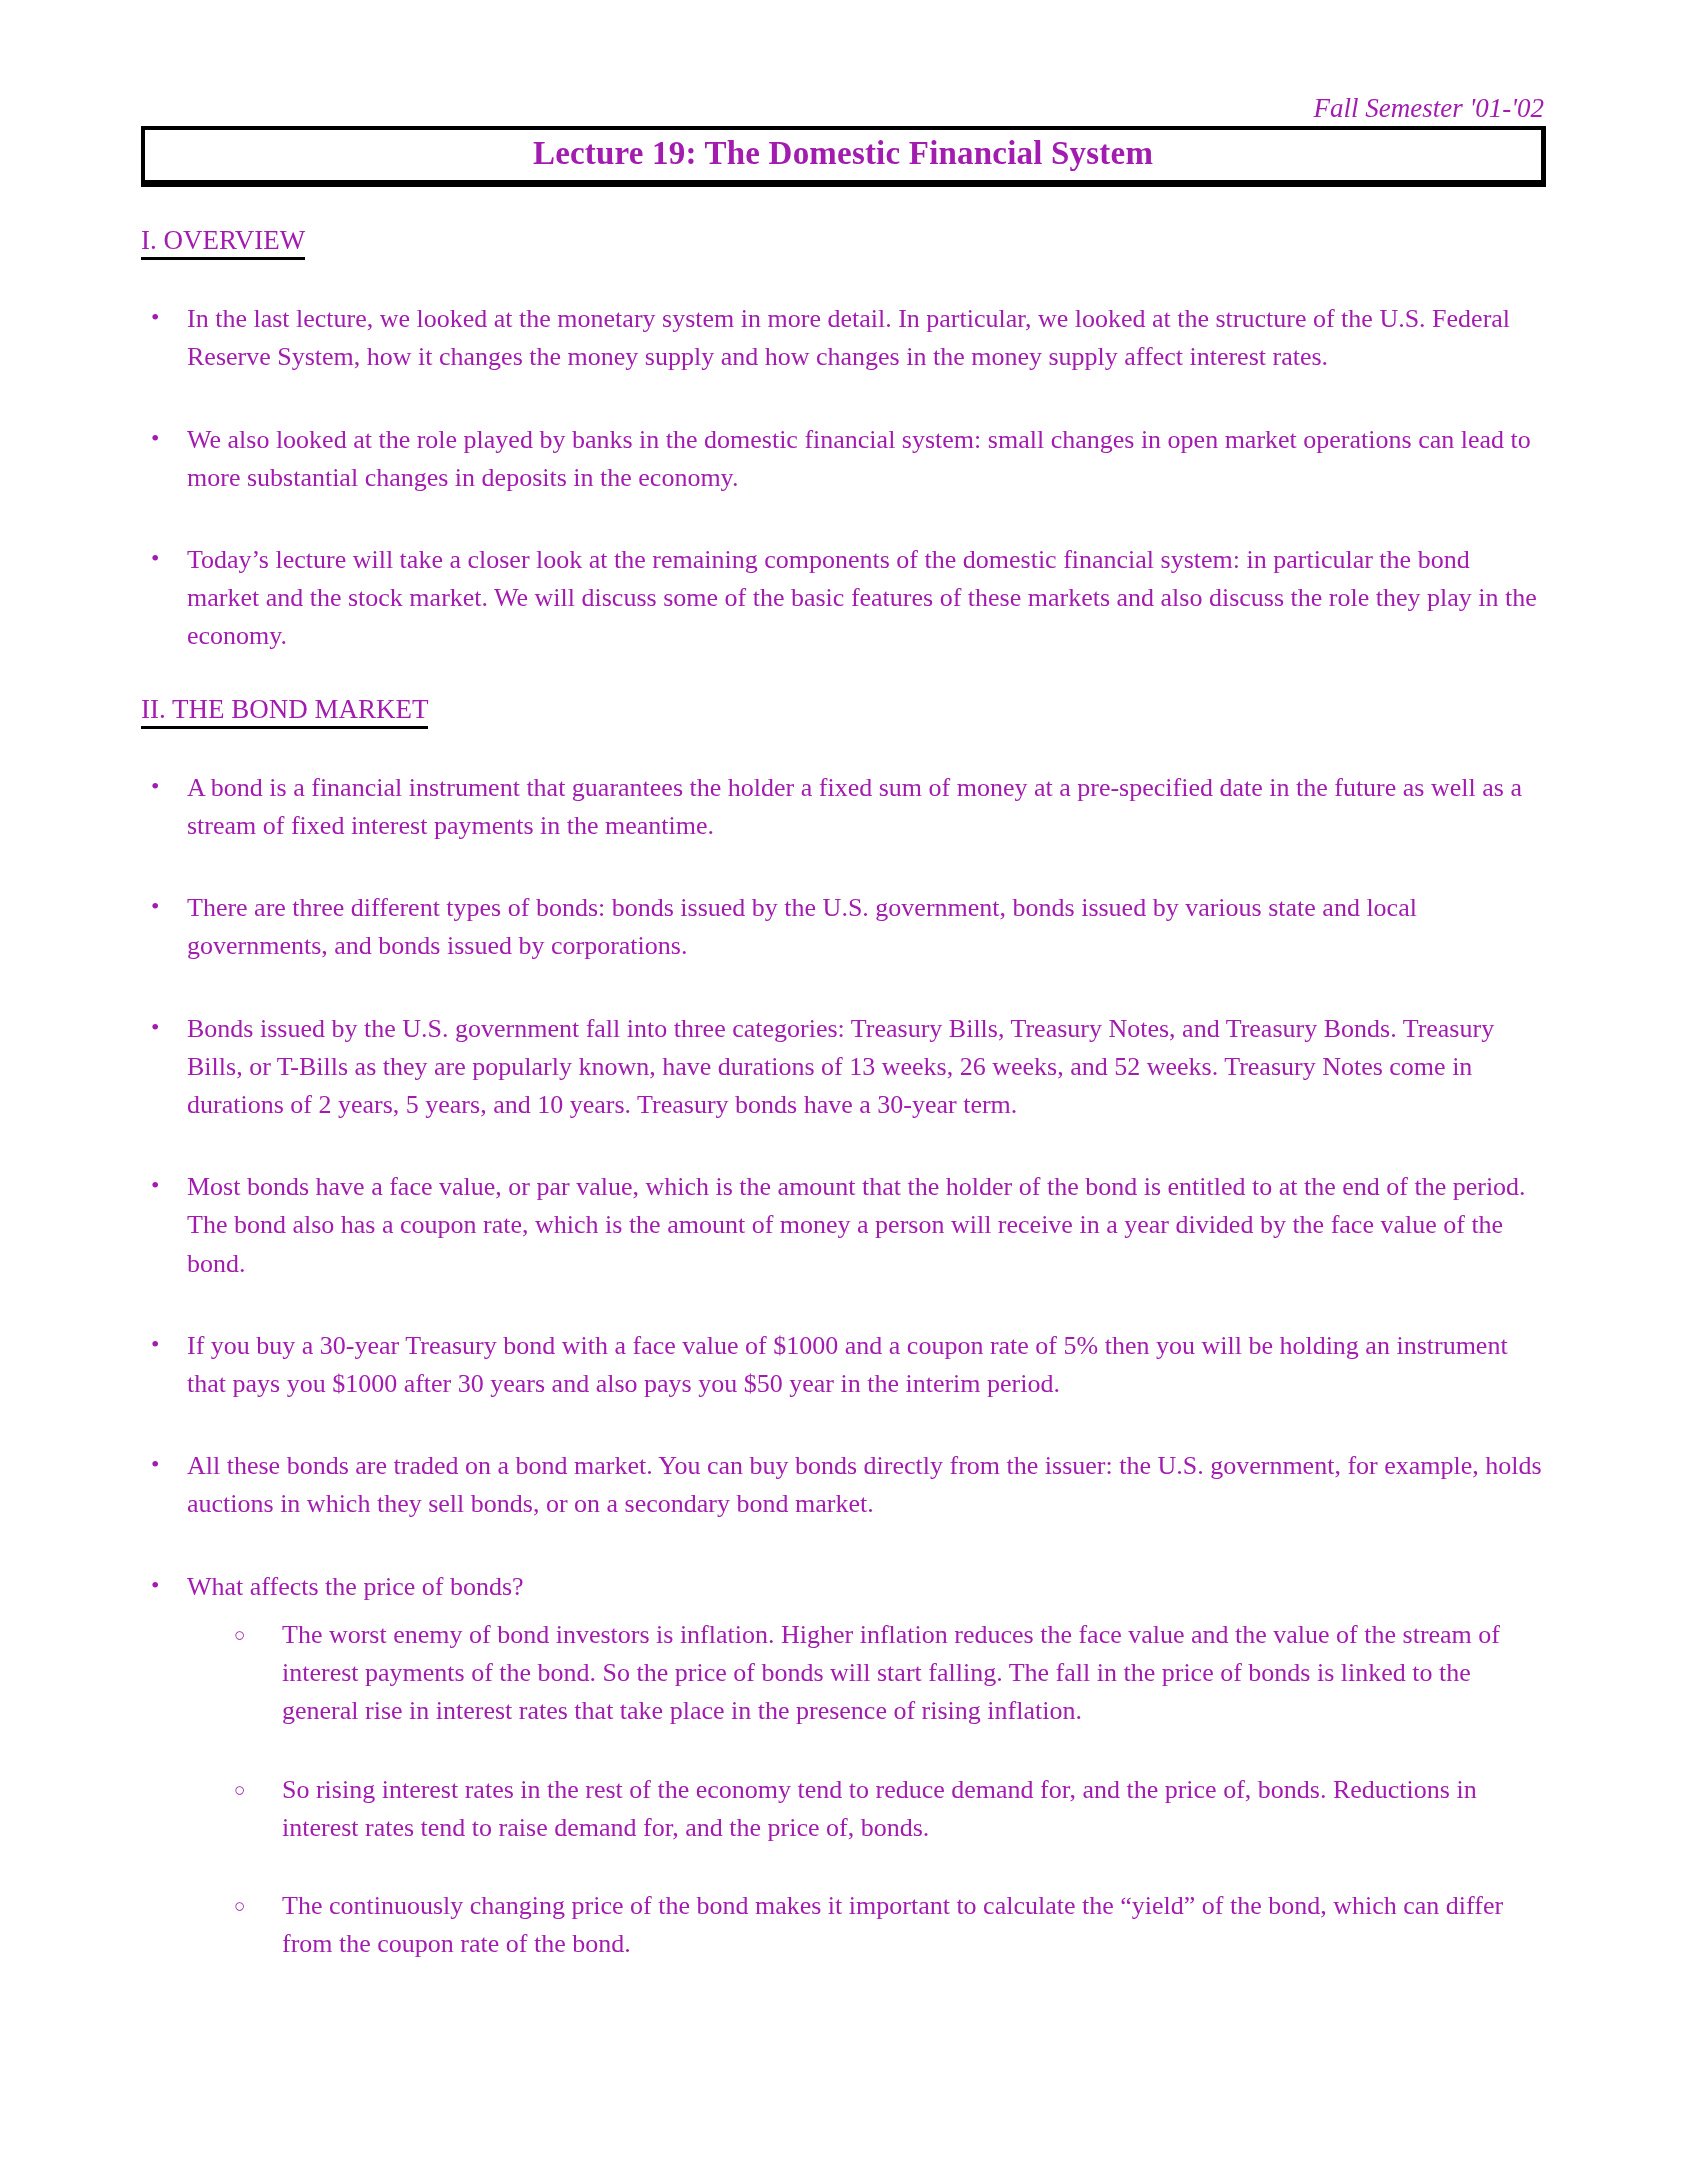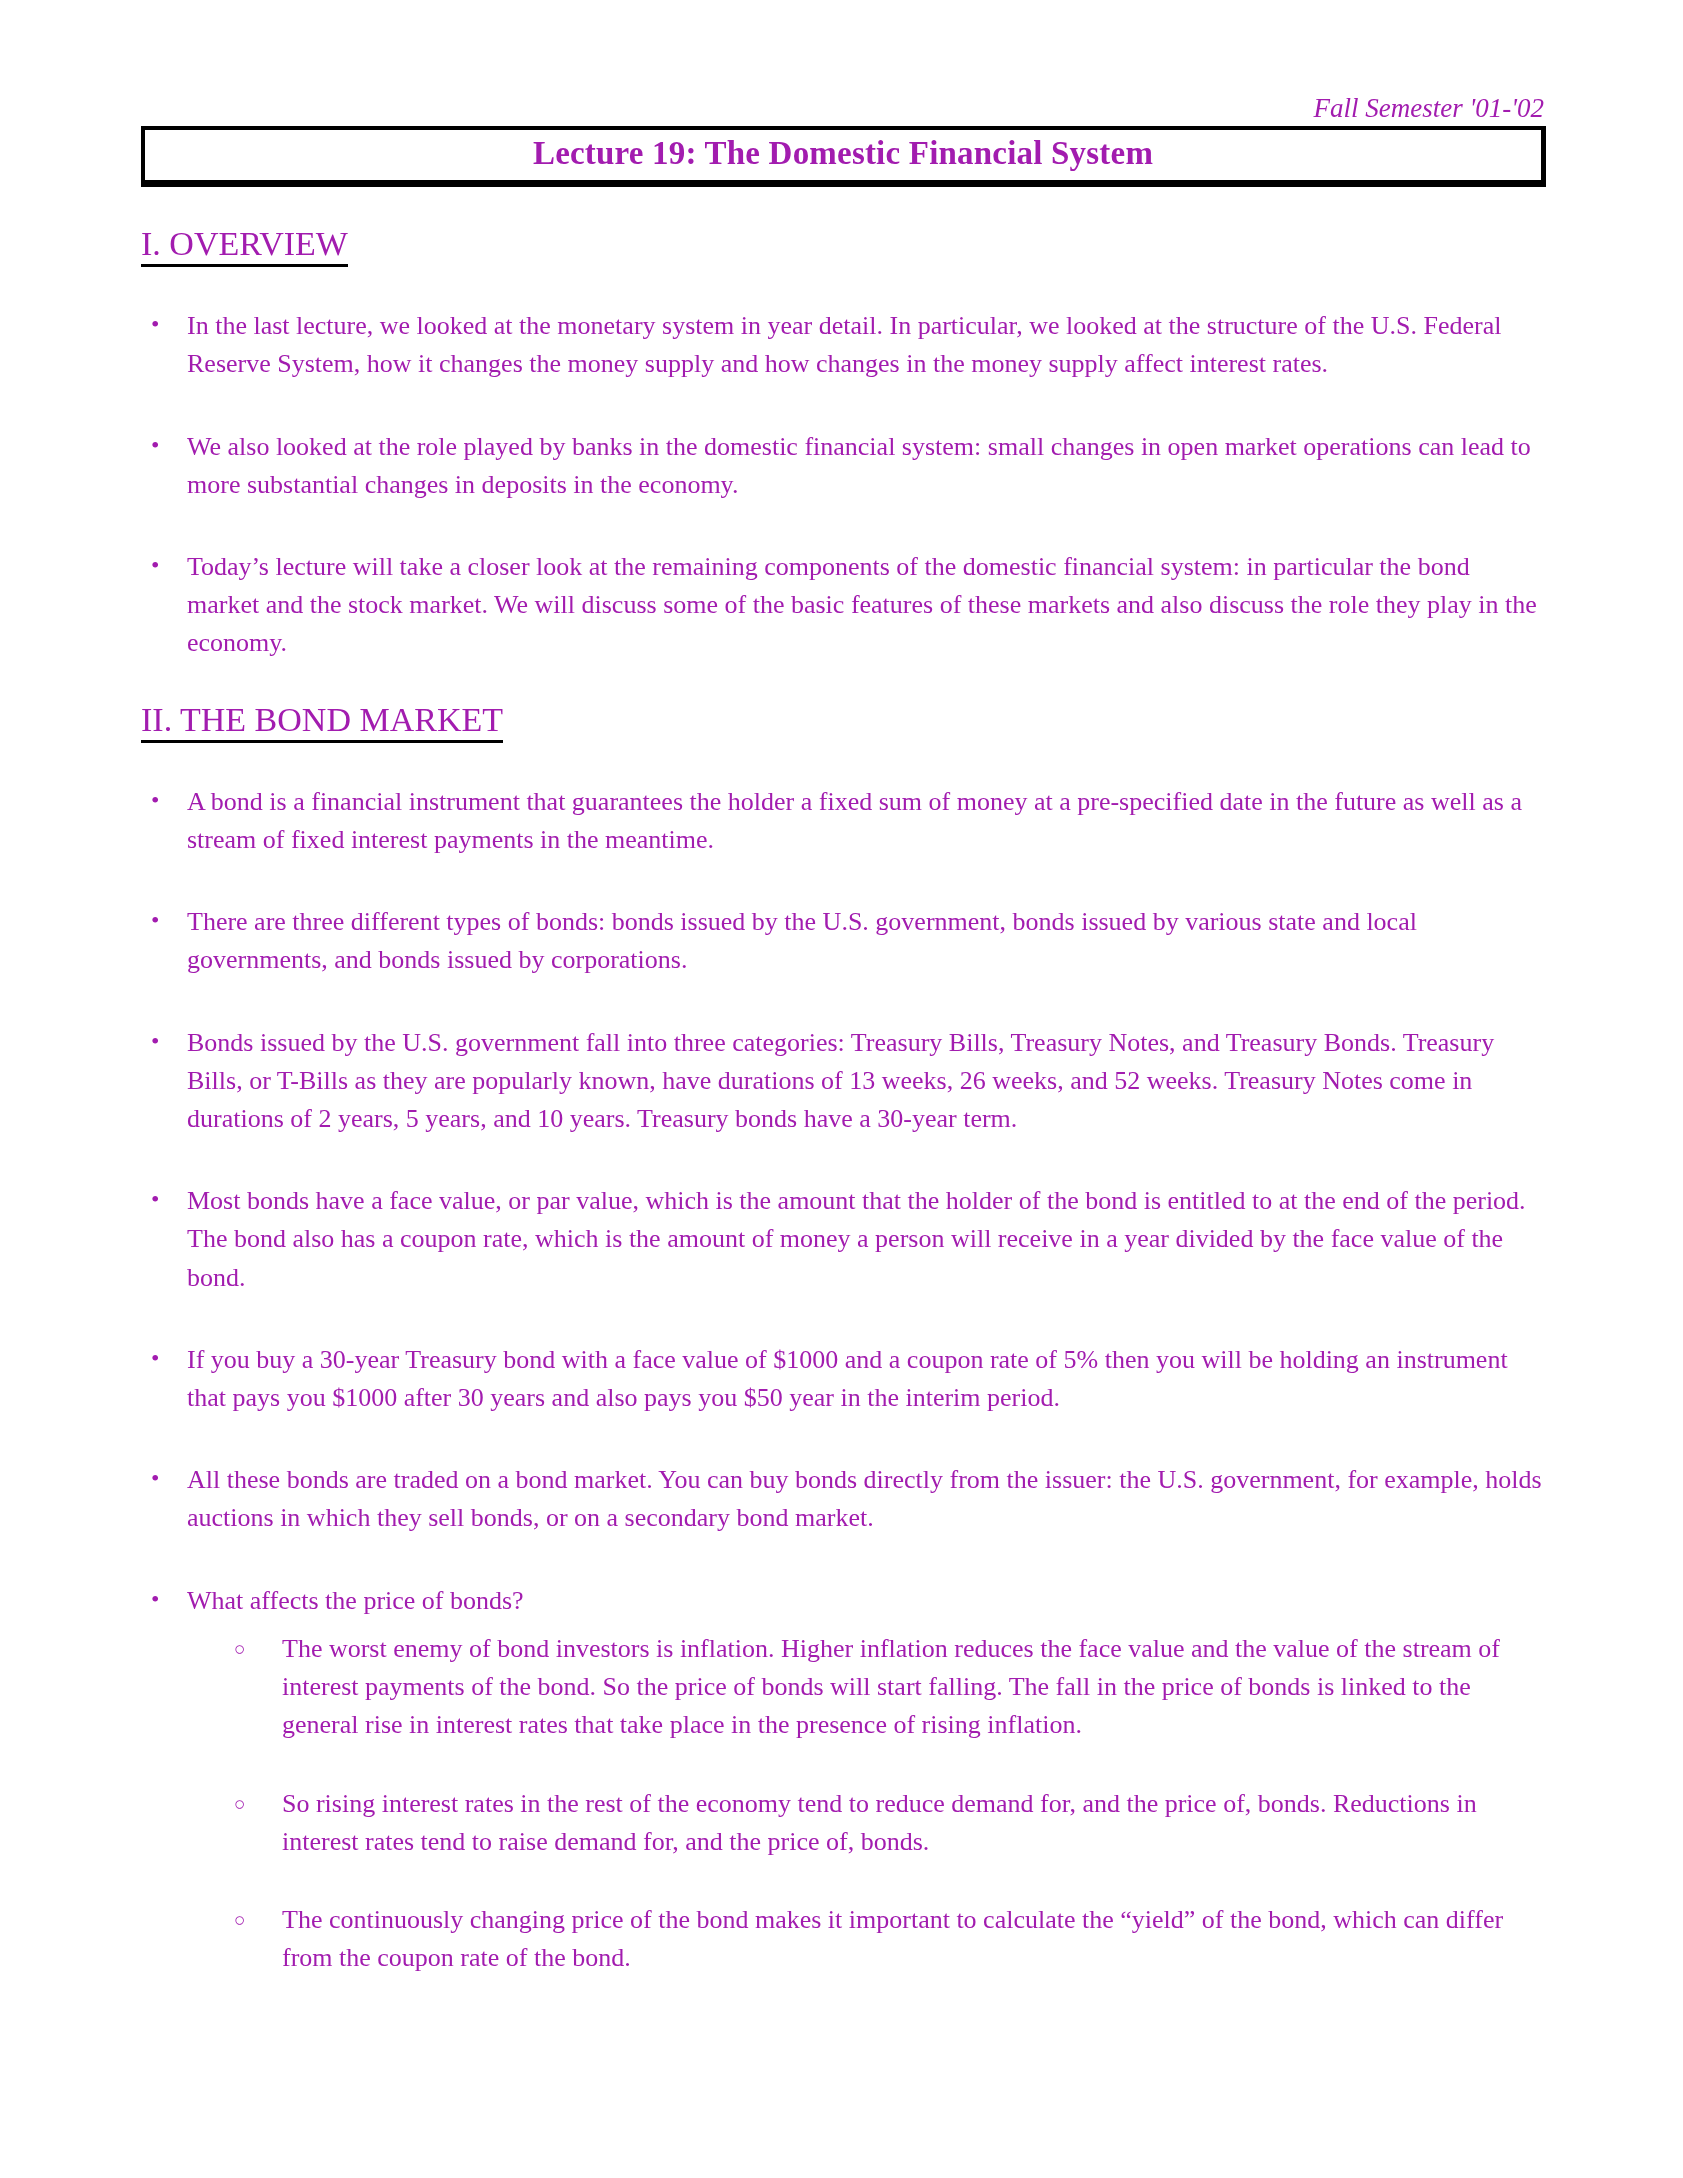--- a/index.html
+++ b/index.html
@@ -31,21 +31,21 @@
     border-right-width: 5px;
     border-bottom-width: 7px;
     text-align: center;
     font-weight: 700;
     font-size: 33px;
     padding: 5px 0 8px 0;
     letter-spacing: 0.2px;
   }
   .doc-section { margin-top: 38px; }
   .section-heading {
-    font-size: 34px;
+    font-size: 27px;
     margin: 0 0 44px 0;
   }
   .section-heading .underlined {
     border-bottom: 3px solid #000;
     padding-bottom: 2px;
   }
   .bullet-list {
     list-style: none;
     margin: 0;
     padding: 0;
@@ -91,21 +91,21 @@
     <span>Lecture 19: The Domestic Financial System</span>
   </div>
 
   <div>
       <section class="doc-section">
         <div class="section-heading"><span class="underlined">I. OVERVIEW</span></div>
         <ul class="bullet-list">
           <li class="bullet-item">
             <div class="li-row">
               <span class="marker">•</span>
-              <div class="bullet-text">In the last lecture, we looked at the monetary system in year detail. In particular, we looked at the structure of the U.S. Federal Reserve System, how it changes the money supply and how changes in the money supply affect interest rates.</div>
+              <div class="bullet-text">In the last lecture, we looked at the monetary system in more detail. In particular, we looked at the structure of the U.S. Federal Reserve System, how it changes the money supply and how changes in the money supply affect interest rates.</div>
             </div>
           </li>
           <li class="bullet-item">
             <div class="li-row">
               <span class="marker">•</span>
               <div class="bullet-text">We also looked at the role played by banks in the domestic financial system: small changes in open market operations can lead to more substantial changes in deposits in the economy.</div>
             </div>
           </li>
           <li class="bullet-item">
             <div class="li-row">

